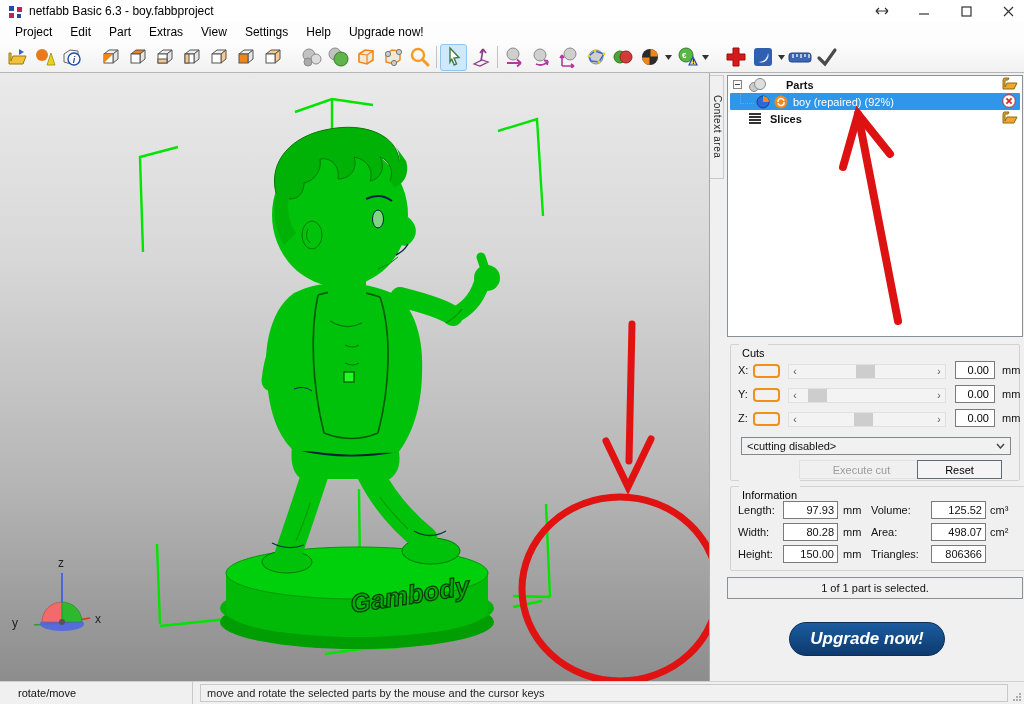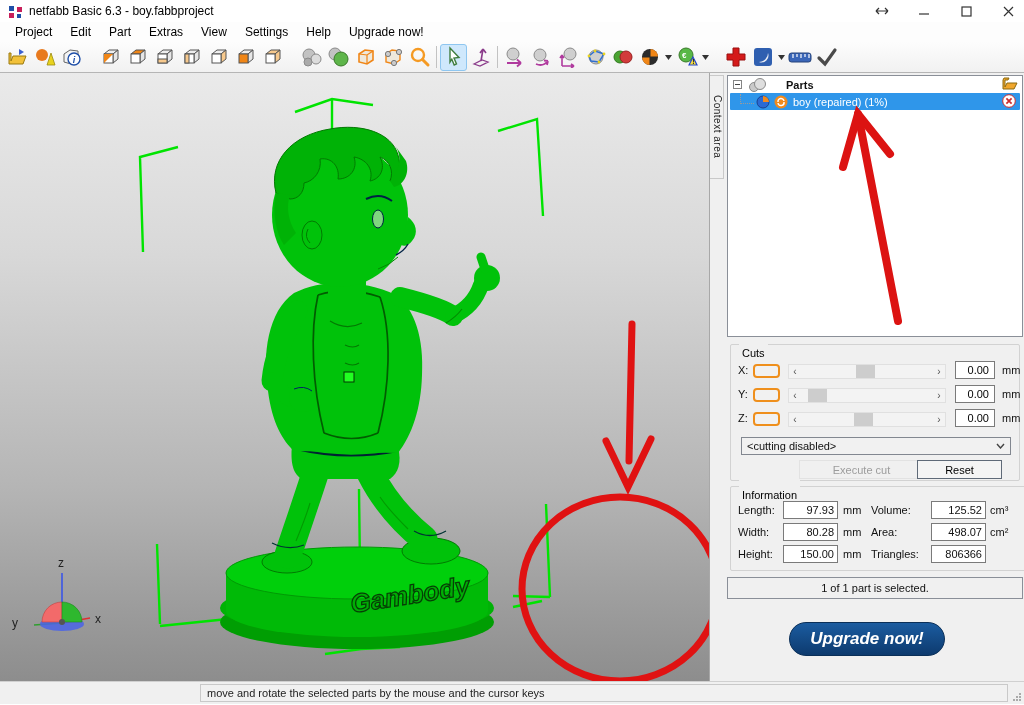--- a/index.html
+++ b/index.html
@@ -472,25 +472,37 @@
         <div class="tree-row selected">
           <span class="connector"></span>
           <svg width="15" height="15" viewBox="0 0 15 15">
               <circle cx="7" cy="8" r="6" fill="#2a6ad4" stroke="#1a4090"></circle>
               <path d="M7,8 L7,2 A6,6 0 0 1 13,8 Z" fill="#f08a1e"></path>
             </svg>
           <svg width="14" height="14" viewBox="0 0 14 14" style="margin-left:3px">
               <circle cx="7" cy="7" r="6.5" fill="#f08a1e"></circle>
               <path d="M4,7 A3,3 0 0 1 10,6 M10,7 A3,3 0 0 1 4,8" stroke="#fff" stroke-width="1.4" fill="none"></path>
             </svg>
-          <span class="tree-label" style="margin-left:5px">boy (repaired) (1%)</span>
+          <span class="tree-label" style="margin-left:5px">boy (repaired) (92%)</span>
           <span class="row-right">
             <svg width="14" height="14" viewBox="0 0 14 14">
                 <circle cx="7" cy="7" r="6.3" fill="#fff" stroke="#cc2a2a"></circle>
                 <path d="M4.4,4.4 L9.6,9.6 M9.6,4.4 L4.4,9.6" stroke="#cc2a2a" stroke-width="1.7"></path>
+              </svg>
+          </span>
+        </div>
+        <div class="tree-row">
+          <span style="width:20px"></span>
+          <svg width="14" height="13" viewBox="0 0 14 13">
+              <path d="M1,2 H13 M1,5 H13 M1,8 H13 M1,11 H13" stroke="#333" stroke-width="1.8"></path>
+            </svg>
+          <span class="tree-label" style="margin-left:8px">Slices</span>
+          <span class="row-right">
+            <svg width="16" height="13" viewBox="0 0 16 13">
+                <path d="M1,3 L1,12 L12,12 L15,6 L5,6 L3,10 L3,3 L6,3 L7,1 L2,1 Z" fill="#f0a62c" stroke="#8a6a10"></path>
               </svg>
           </span>
         </div>
       </div>
 
       <svg class="panel-arrow" viewBox="0 0 110 235">
         <path d="M68,218 L28,11" stroke="#dc1312" stroke-width="8" fill="none" stroke-linecap="round"></path>
         <path d="M13,64 L28,11 L60,51" stroke="#dc1312" stroke-width="8" fill="none" stroke-linecap="round"></path>
       </svg>
 
@@ -578,17 +590,18 @@
         </div>
       </div>
 
       <div class="selection-bar">1 of 1 part is selected.</div>
 
       <div class="upgrade-btn">Upgrade now!</div>
     </div>
   </div>
 
   <div class="statusbar">
+    <div class="status-mode">rotate/move</div>
     <div class="status-hint">move and rotate the selected parts by the mouse and the cursor keys</div>
     <div class="grip"></div>
   </div>
 
 </div>
 
 </body></html>

